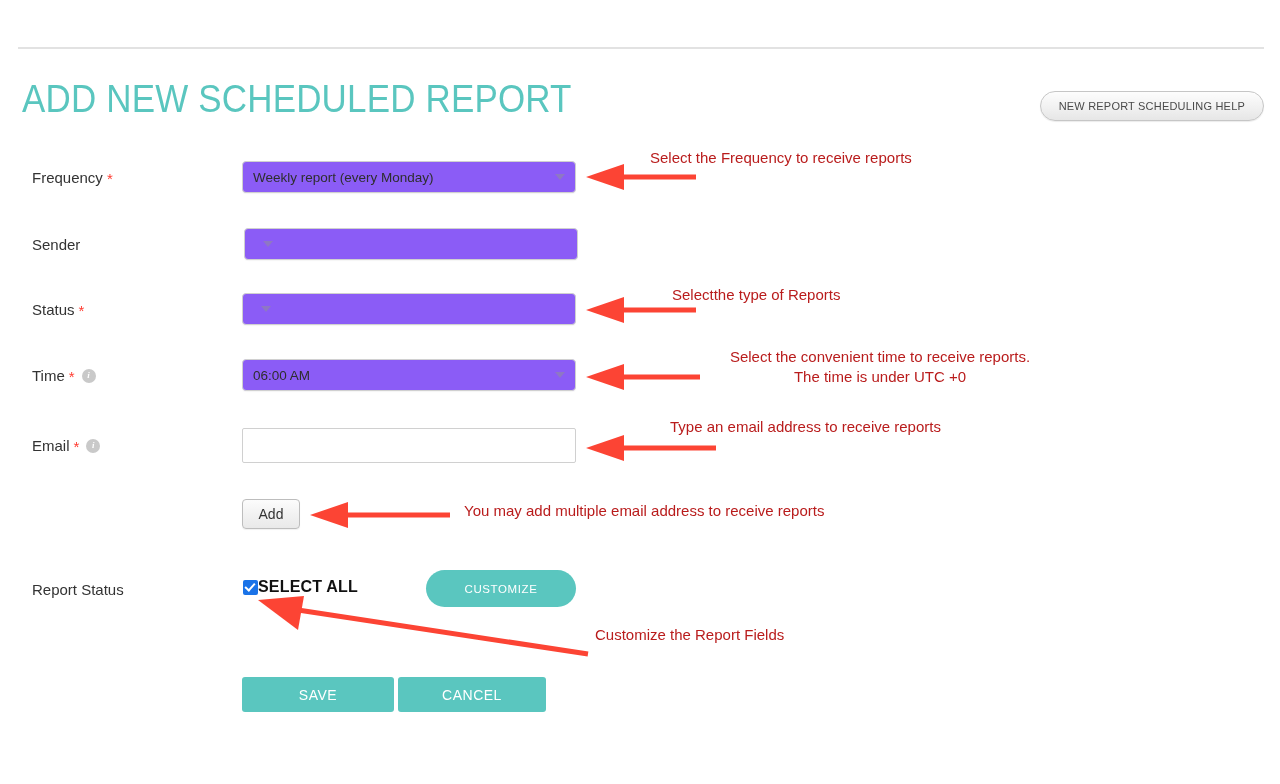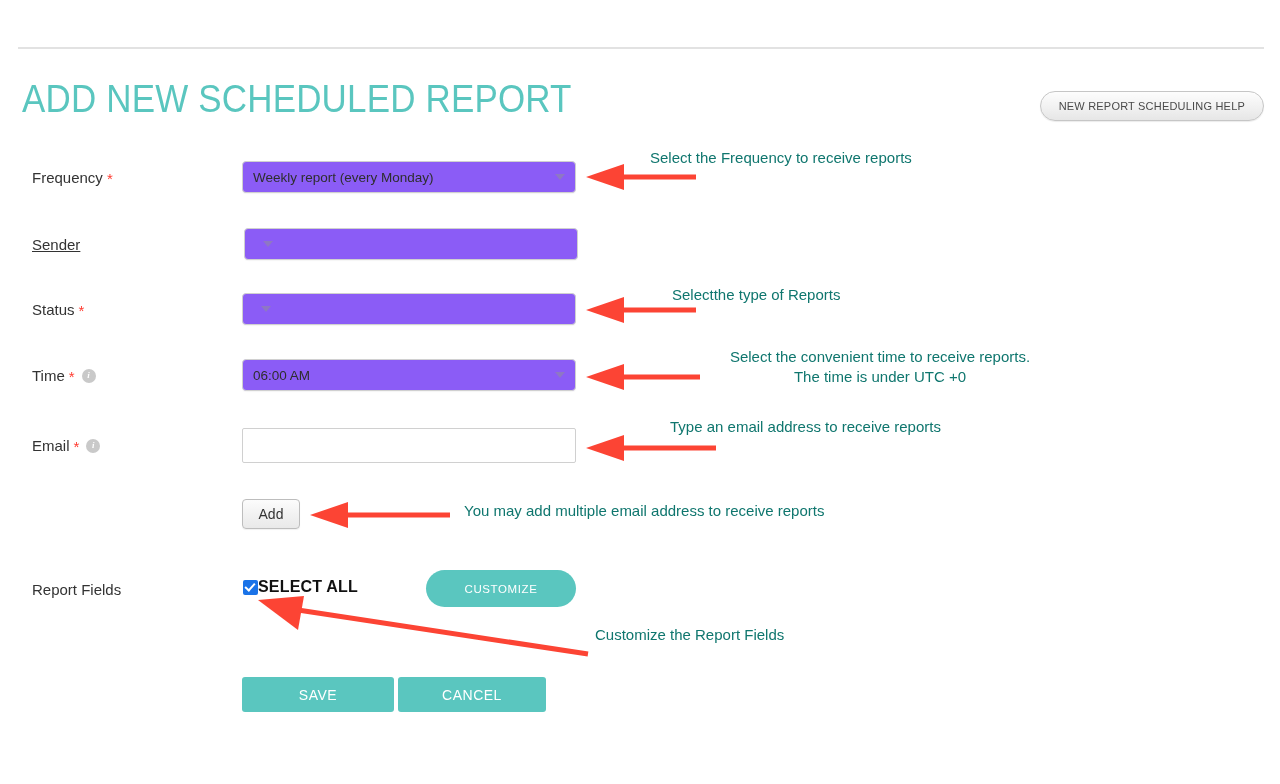--- a/index.html
+++ b/index.html
@@ -279,21 +279,21 @@
     letter-spacing: 0.5px;
     cursor: pointer;
     user-select: none;
   }
   #save-btn   { left: 242px; width: 152px; }
   #cancel-btn { left: 398px; width: 148px; }
 
   
   .anno-text {
     position: absolute;
-    color: #0f766e;
+    color: #b91c1c;
     font-size: 15px;
     white-space: pre;
     line-height: 20px;
     user-select: none;
   }
   .anno-text.center { text-align: center; }
 
   .anno-arrow {
     position: absolute;
     height: 26px;
@@ -316,21 +316,21 @@
 
 <div class="form-label" style="top:169px;">
   <span>Frequency</span>
   <span class="req-star">*</span>
 </div>
 <div class="select-box" style="left:242px; top:161px; width:334px;">
   <span class="sel-value">Weekly report (every Monday)</span>
   <span class="caret"></span>
 </div>
 
-<div class="form-label" style="top:236px;text-decoration:underline;">
+<div class="form-label" style="top:236px;">
   <span>Sender</span>
 </div>
 <div class="select-box" style="left:244px; top:228px; width:334px;">
   <span class="caret"></span>
 </div>
 
 <div class="form-label" style="top:301px;">
   <span>Status</span>
   <span class="req-star">*</span>
 </div>
@@ -353,21 +353,21 @@
   <span class="req-star">*</span>
   <span class="info-icon">i</span>
 </div>
 <input id="email-input" type="text" value="" placeholder="" style="">
 
 <div id="add-btn">
   <span>Add</span>
 </div>
 
 <div class="form-label" style="top:581px;">
-  <span>Report Fields</span>
+  <span>Report Status</span>
 </div>
 <div id="select-all-wrap">
   <span id="select-all-checkbox"></span>
   <span id="select-all-label">SELECT ALL</span>
 </div>
 <div id="customize-btn">
   <span>CUSTOMIZE</span>
 </div>
 
 <div class="action-btn" id="save-btn">

